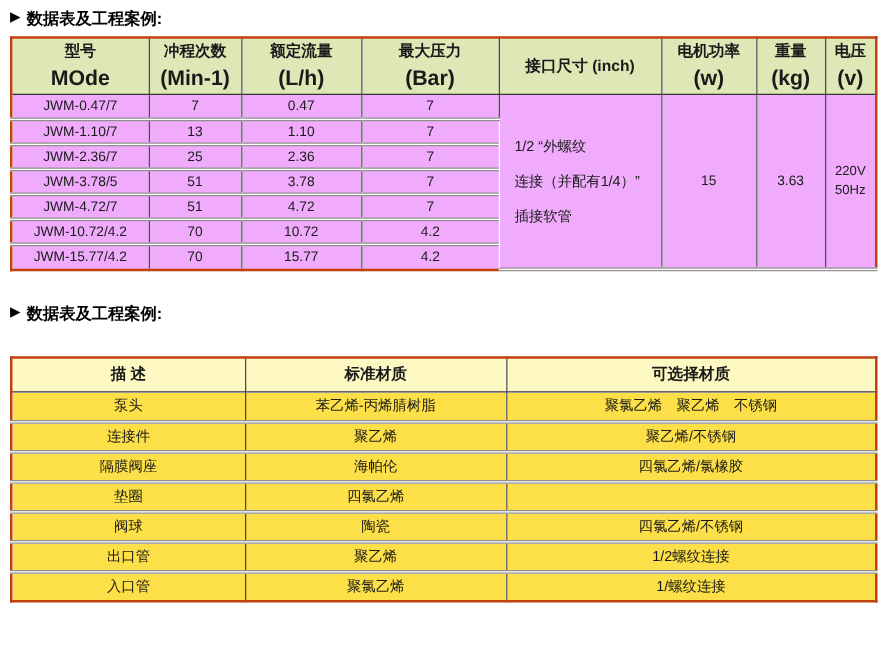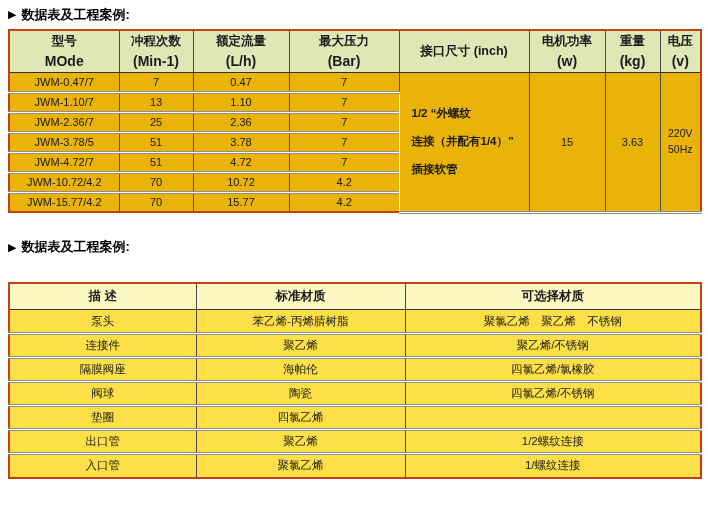--- a/index.html
+++ b/index.html
@@ -36,31 +36,31 @@
   
   .t1 { margin-top: 6px; }
   .t1 thead th {
     background: #dde8b6;
     height: 42px;
     border-bottom: 1px solid #333;
     font-size: 12px; font-weight: bold;
     padding: 2px 1px;
   }
   .t1 thead th .h1 { font-size: 12.5px; }
-  .t1 thead th .h2 { font-size: 14px; margin-top: 3px; }
+  .t1 thead th .h2 { font-size: 17px; margin-top: 3px; }
   .t1 tbody td {
     height: 20px;
     font-size: 11px;
     border-bottom: 3px double #8f8f8f;
-    background: #eab308;
+    background: #f0abfc;
   }
   .t1 tbody tr:last-child td { border-bottom: none; }
   .t1 td.iface {
     text-align: left; padding-left: 12px;
-    font-weight: bold; font-size: 11.5px;
+    font-weight: normal; font-size: 11.5px;
   }
   .t1 td.iface div { margin: 13px 0; }
   .t1 td.volt div { font-size: 10.5px; line-height: 1.45; }
 
   
   .t2 { margin-top: 26px; }
   .sec2-title { margin-top: 25px; }
   .t2 thead th {
     background: #fef9c3;
     height: 27px;
@@ -216,30 +216,30 @@
         <td>连接件</td>
         <td>聚乙烯</td>
         <td>聚乙烯/不锈钢</td>
       </tr>
       <tr>
         <td>隔膜阀座</td>
         <td>海帕伦</td>
         <td>四氯乙烯/氯橡胶</td>
       </tr>
       <tr>
+        <td>垫圈</td>
+        <td>四氯乙烯</td>
+        <td></td>
+      </tr>
+      <tr>
         <td>阀球</td>
         <td>陶瓷</td>
         <td>四氯乙烯/不锈钢</td>
       </tr>
       <tr>
-        <td>垫圈</td>
-        <td>四氯乙烯</td>
-        <td></td>
-      </tr>
-      <tr>
         <td>出口管</td>
         <td>聚乙烯</td>
         <td>1/2螺纹连接</td>
       </tr>
       <tr>
         <td>入口管</td>
         <td>聚氯乙烯</td>
         <td>1/螺纹连接</td>
       </tr>
     </tbody>

